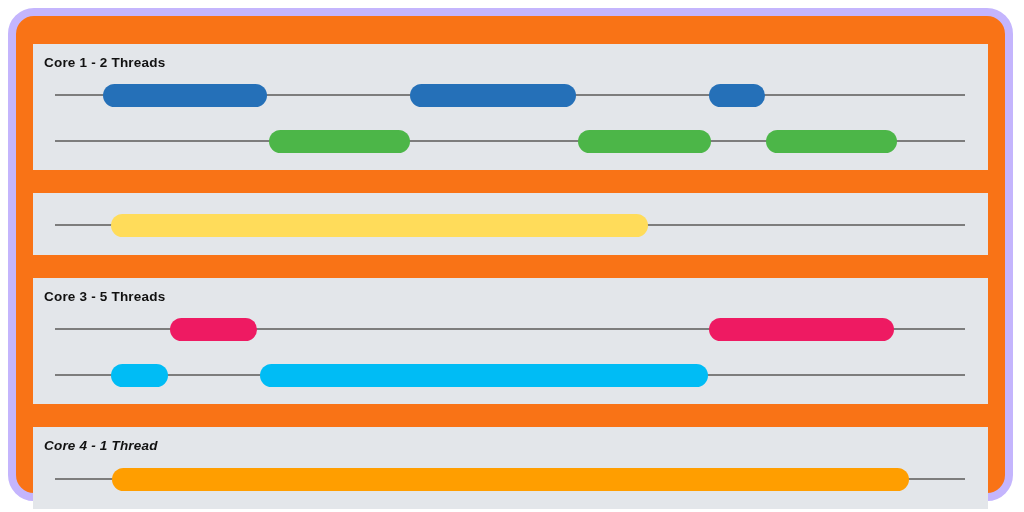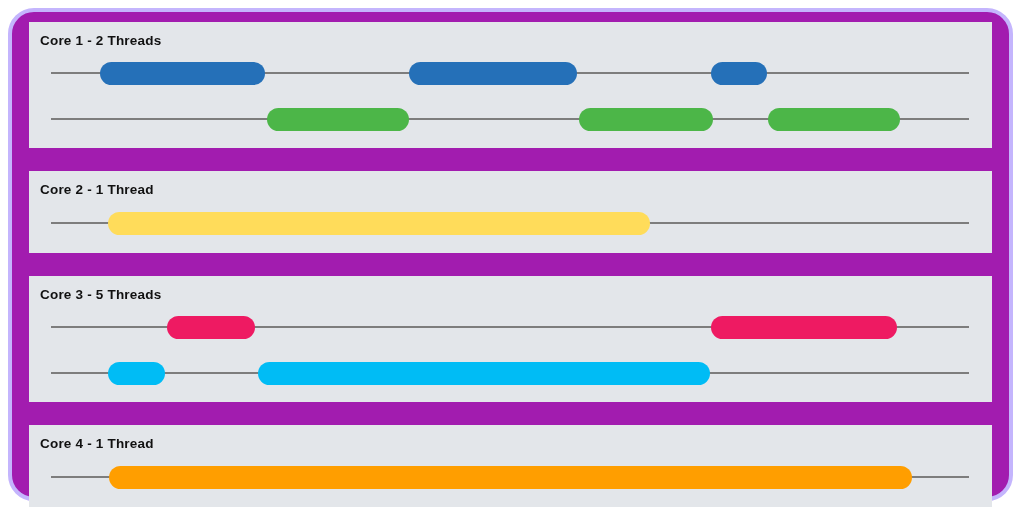--- a/index.html
+++ b/index.html
@@ -11,24 +11,24 @@
     font-family: "Liberation Sans", sans-serif;
     overflow: hidden;
   }
   .frame {
     position: absolute;
     left: 8px;
     top: 8px;
     width: 1005px;
     height: 493px;
     box-sizing: border-box;
-    border: 4px solid #c4b5fd;
+    border: 8px solid #c4b5fd;
     border-radius: 26px;
-    background: #a21caf;
-    padding: 10px 17px;
+    background: #f97316;
+    padding: 28px 17px;
   }
   .panel {
     background: #e3e6ea;
     margin-bottom: 23px;
     padding: 8px 0 6px 0;
   }
   .panel:last-child { margin-bottom: 0; }
   .panel-label {
     font-weight: bold;
     font-size: 13.5px;
@@ -82,21 +82,20 @@
         <div class="thread-row">
           <div class="timeline">
             <div class="timeline-line" style="background: rgb(125, 125, 125);"></div>
             <div class="segment" style="left: 23.5%; width: 15.5%; background: rgb(76, 182, 72);"></div>
             <div class="segment" style="left: 57.5%; width: 14.6%; background: rgb(76, 182, 72);"></div>
             <div class="segment" style="left: 78.1%; width: 14.4%; background: rgb(76, 182, 72);"></div>
           </div>
         </div>
       </section>
       <section class="panel single" style="background: rgb(227, 230, 234);">
-        <div class="panel-label" style="color: rgb(17, 17, 17);">Core 2 - 1 Thread</div>
         <div class="thread-row">
           <div class="timeline">
             <div class="timeline-line" style="background: rgb(125, 125, 125);"></div>
             <div class="segment" style="left: 6.2%; width: 59%; background: rgb(255, 220, 90);"></div>
           </div>
         </div>
       </section>
       <section class="panel" style="background: rgb(227, 230, 234);">
         <div class="panel-label" style="color: rgb(17, 17, 17);">Core 3 - 5 Threads</div>
         <div class="thread-row">
@@ -107,21 +106,21 @@
           </div>
         </div>
         <div class="thread-row">
           <div class="timeline">
             <div class="timeline-line" style="background: rgb(125, 125, 125);"></div>
             <div class="segment" style="left: 6.2%; width: 6.2%; background: rgb(0, 188, 245);"></div>
             <div class="segment" style="left: 22.5%; width: 49.3%; background: rgb(0, 188, 245);"></div>
           </div>
         </div>
       </section>
-      <section class="panel single" style="background: rgb(227, 230, 234);">
+      <section class="panel single" style="background: rgb(227, 230, 234); font-style: italic;">
         <div class="panel-label" style="color: rgb(17, 17, 17);">Core 4 - 1 Thread</div>
         <div class="thread-row">
           <div class="timeline">
             <div class="timeline-line" style="background: rgb(125, 125, 125);"></div>
             <div class="segment" style="left: 6.3%; width: 87.5%; background: rgb(255, 158, 0);"></div>
           </div>
         </div>
       </section>
     </div>
 </div>

